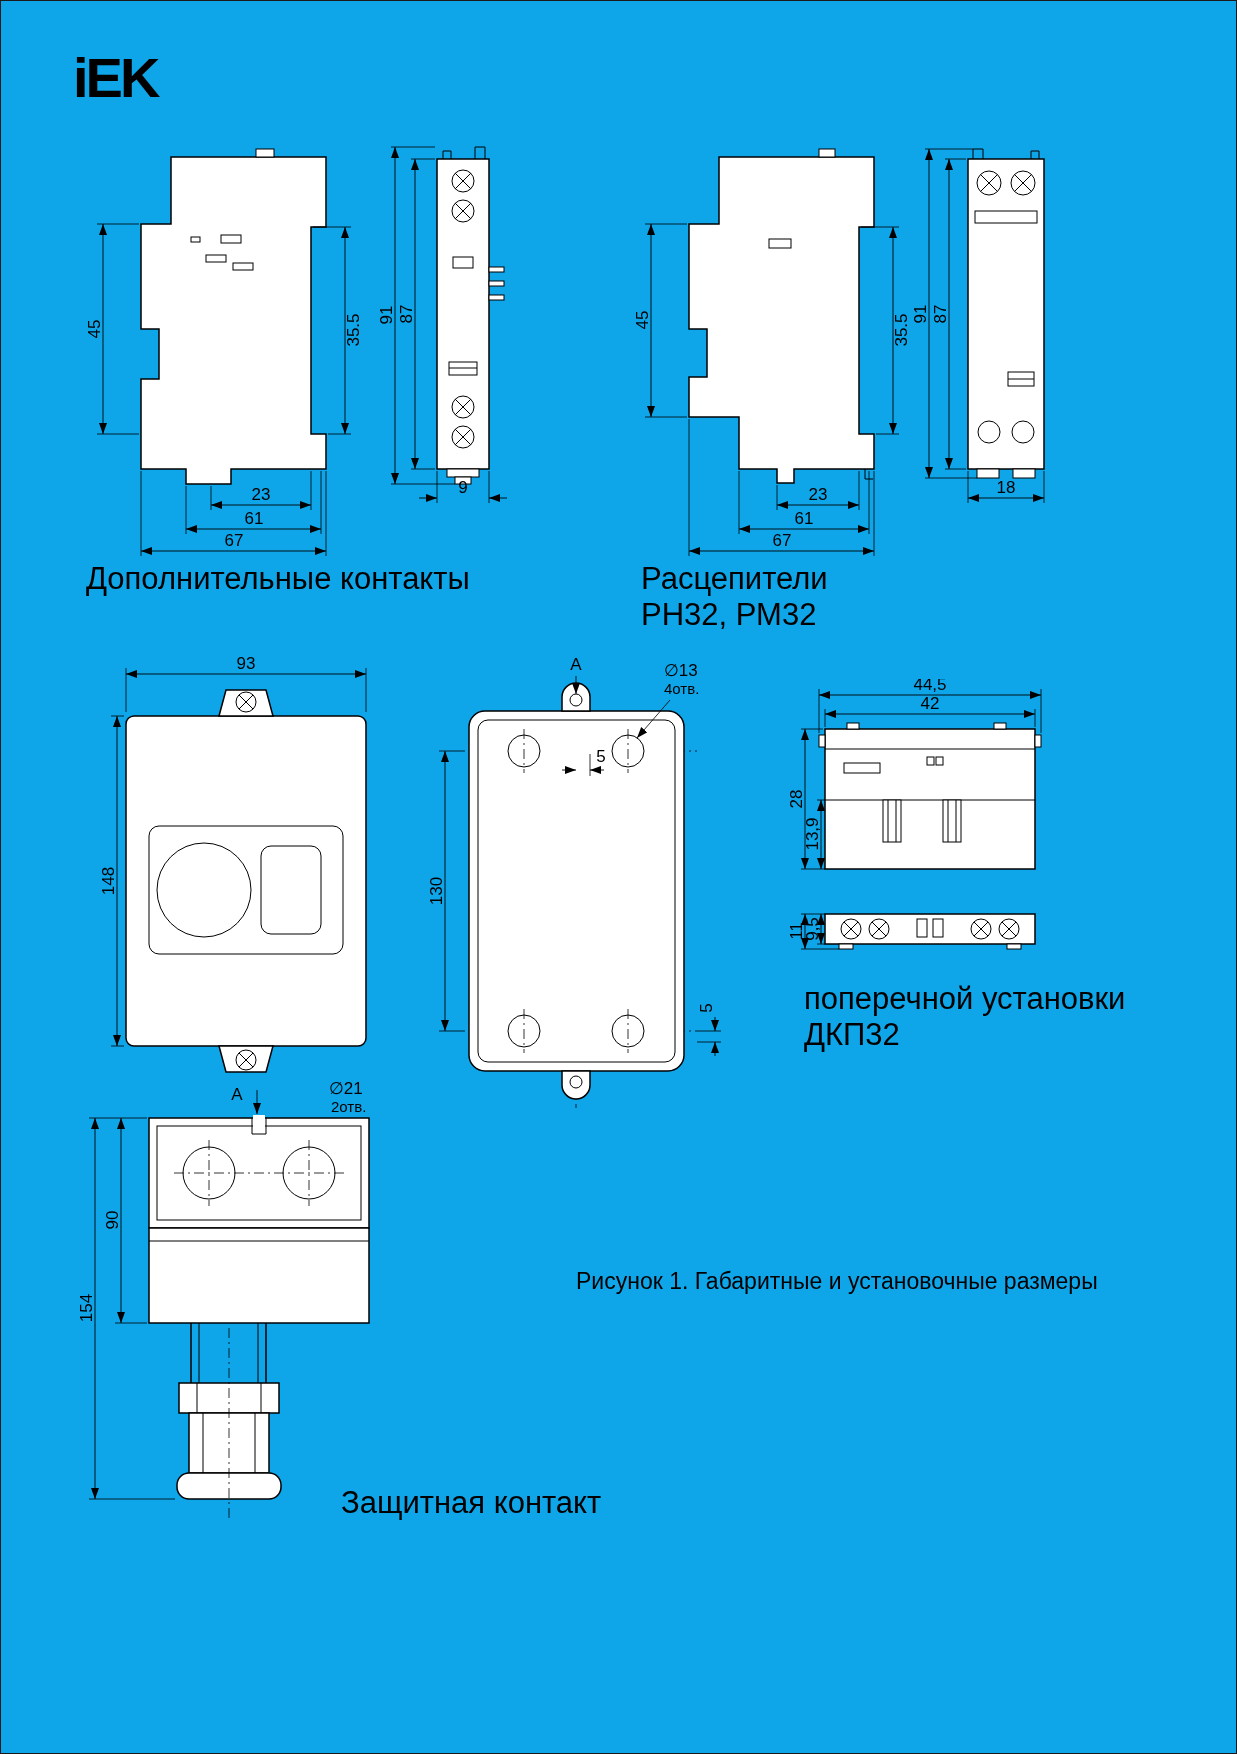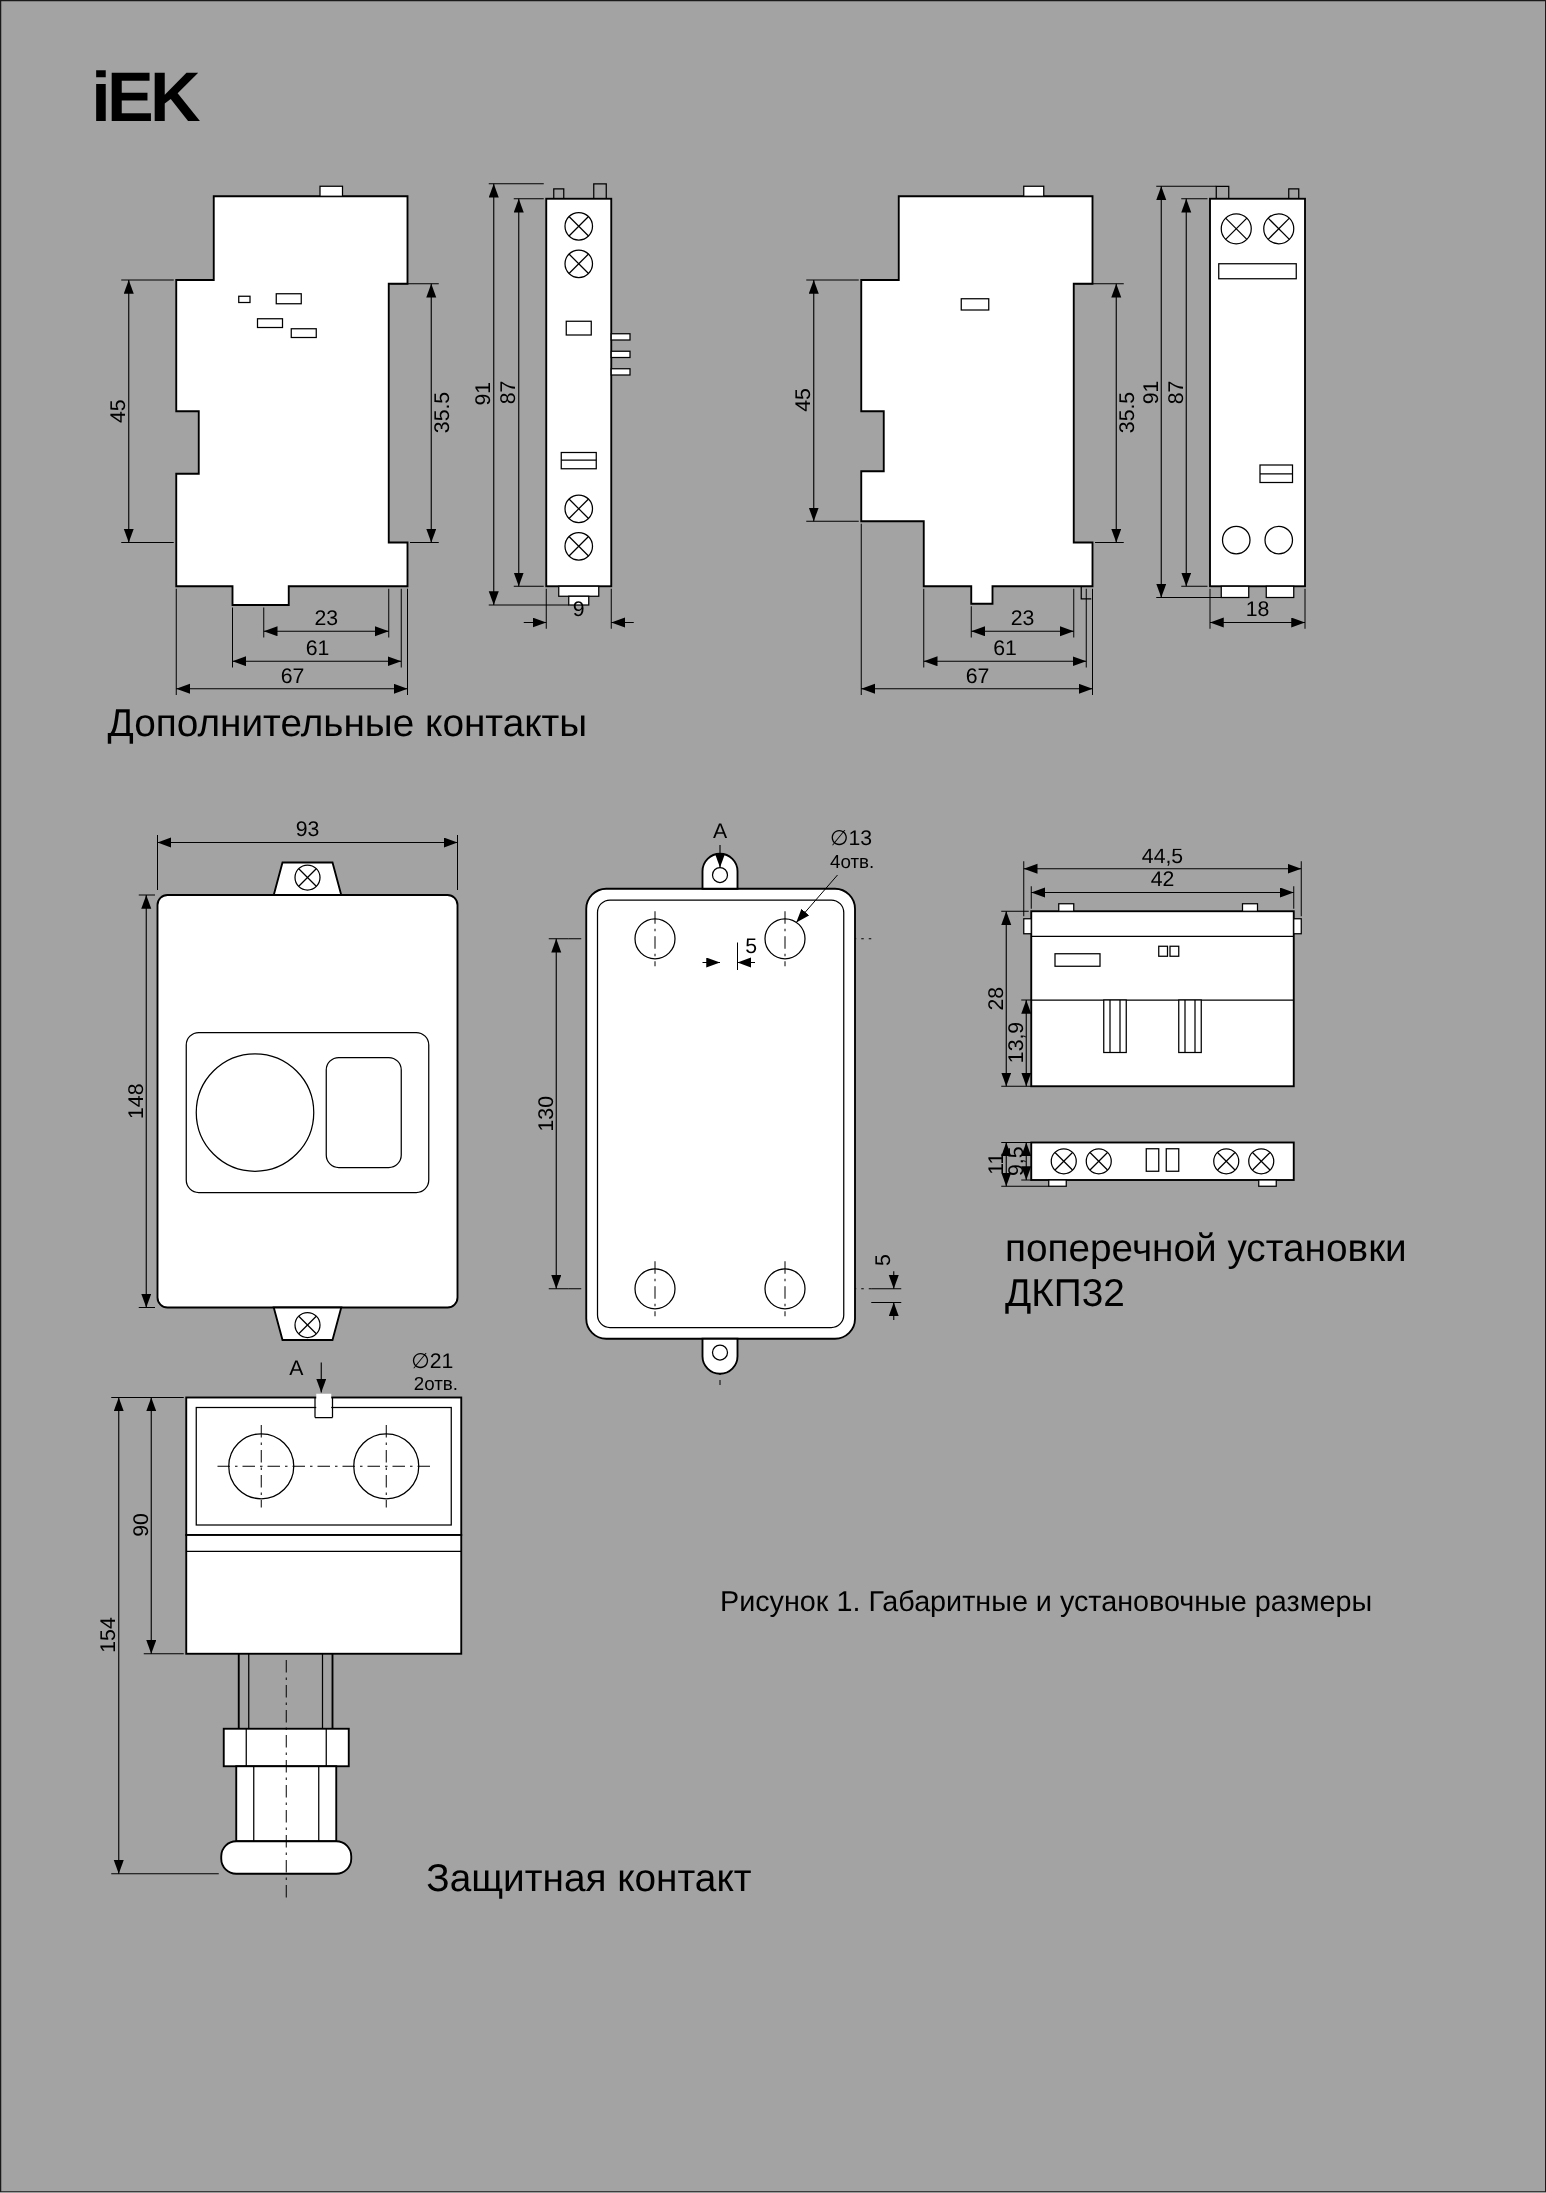--- a/index.html
+++ b/index.html
@@ -1,16 +1,16 @@
 <!DOCTYPE html>
 <html><head>
 <meta charset="utf-8">
 <style>
   html,body{margin:0;padding:0;background:#e8e8e8;}
-  .page{position:relative;width:1237px;height:1754px;background:#a3a3a3;border:1px solid #1a1a1a;
+  .page{position:relative;width:1237px;height:1754px;background:#0ea5e9;border:1px solid #1a1a1a;
         box-sizing:border-box;font-family:"Liberation Sans",sans-serif;color:#000;overflow:hidden;margin:0 auto;}
   .abs{position:absolute;}
   .logo{font-weight:bold;font-size:56px;letter-spacing:-3px;color:#000;}
   .cap{font-size:31px;line-height:36px;}
   .figcap{font-size:23px;line-height:44px;}
   svg .obj{fill:#fff;stroke:#000;stroke-width:1.5;}
   svg .objN{fill:none;stroke:#000;stroke-width:1.5;}
   svg .thin{fill:#fff;stroke:#000;stroke-width:1;}
   svg .thinN{fill:none;stroke:#000;stroke-width:1;}
   svg .dim{stroke:#000;stroke-width:0.9;fill:none;}
@@ -187,20 +187,24 @@
       <line class="ext" x1="53" y1="330" x2="32" y2="330"></line>
       <line class="dim" marker-start="url(#aD)" marker-end="url(#aD)" x1="36" y1="20" x2="36" y2="330"></line>
       <text class="mid" x="33" y="175" transform="rotate(-90 33 175)">87</text>
       <line class="ext" x1="55" y1="332" x2="55" y2="364"></line>
       <line class="ext" x1="131" y1="332" x2="131" y2="364"></line>
       <line class="dim" marker-start="url(#aD)" marker-end="url(#aD)" x1="55" y1="359" x2="131" y2="359"></line>
       <text class="mid" x="93" y="354">18</text>
     </g>
   </svg>
 
+  <div class="abs cap" style="left:640px;top:560px">
+    <div>Расцепители</div>
+    <div>РН32, РМ32</div>
+  </div>
 
   <svg class="abs" style="left:100px;top:655px" width="290" height="440" viewBox="0 0 290 440">
     <defs>
         <marker id="aE" markerWidth="12" markerHeight="9" refX="11" refY="4" orient="auto-start-reverse" markerUnits="userSpaceOnUse">
           <path d="M0,0L11,4L0,8Z"></path>
         </marker>
       </defs>
     <g>
       <line class="ext" x1="25" y1="56" x2="25" y2="12"></line>
       <line class="ext" x1="265" y1="56" x2="265" y2="12"></line>

